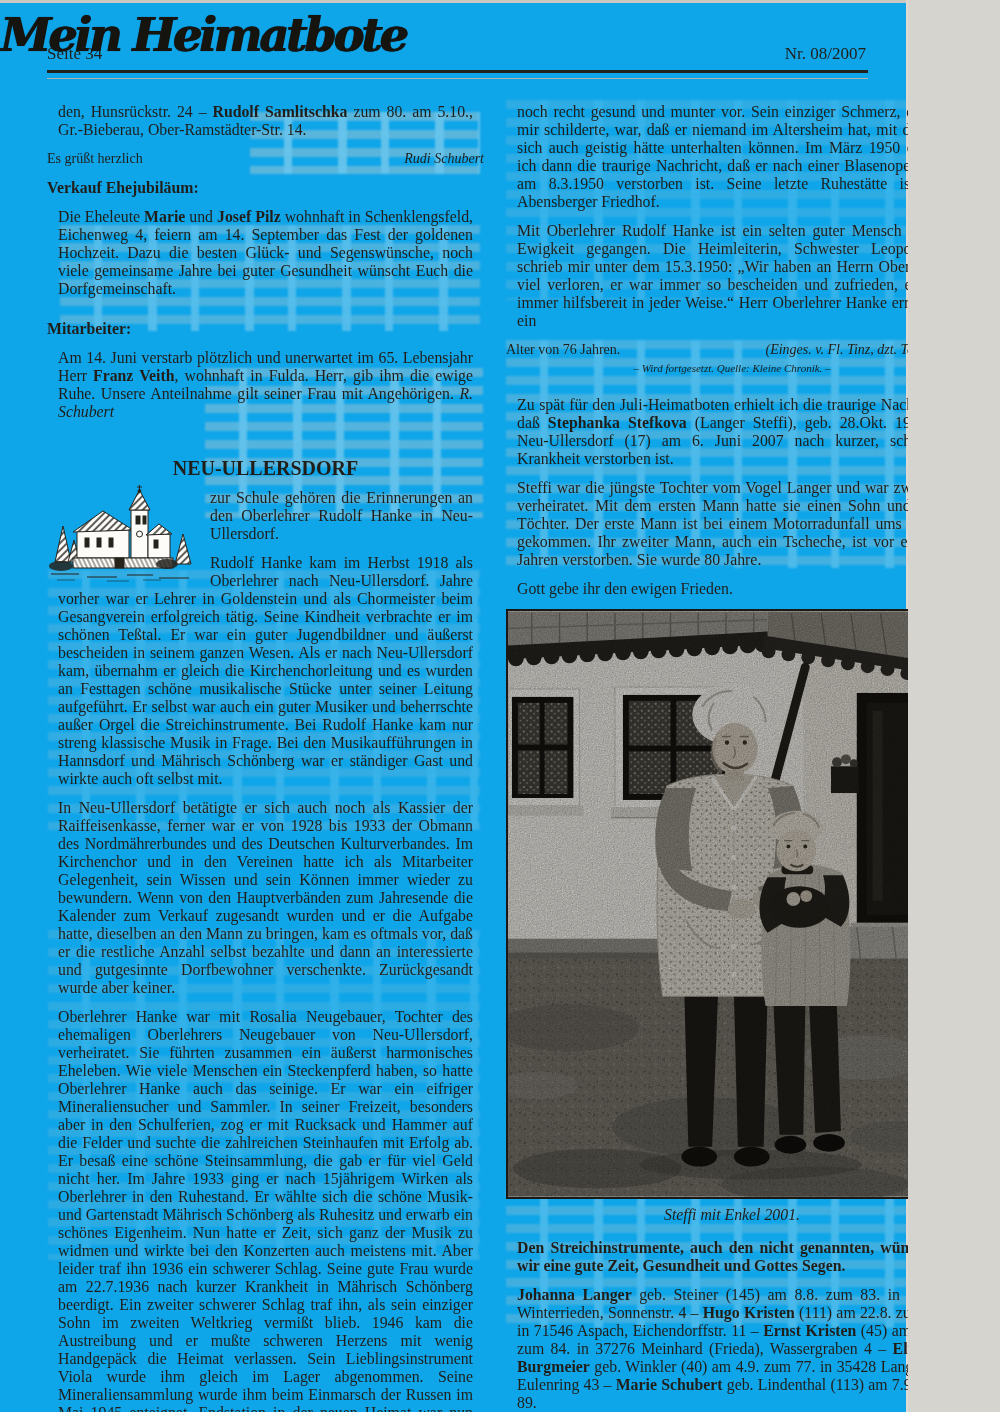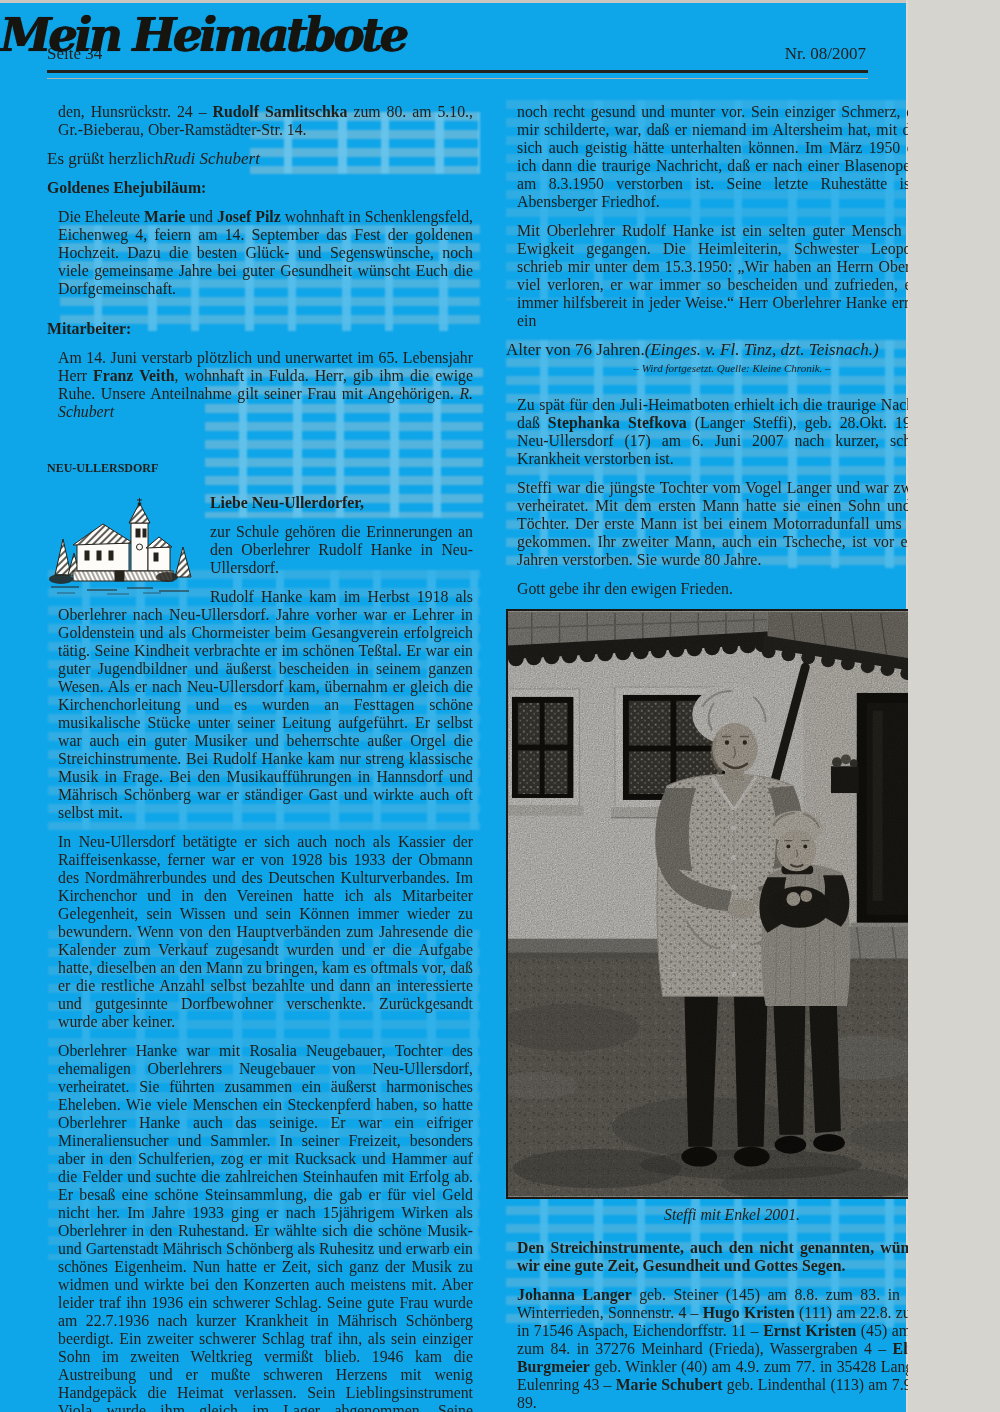--- a/index.html
+++ b/index.html
@@ -17,22 +17,22 @@
             text-shadow:1.3px 0 0 #16140f,0 0 1px rgba(0,0,0,.55);}
   .rule-main{position:absolute;left:47px;right:40px;top:70px;height:3px;background:#24221d;}
   .rule-sub{position:absolute;left:47px;right:40px;top:78px;height:1px;background:#b4b1a9;}
 
   
   .col{position:absolute;top:92px;z-index:2;}
   .col-left{left:47px;width:437px;}
   .col-right{left:506px;width:452px;}
   p{margin:11px;font-size:15.8px;line-height:18px;text-align:justify;hyphens:auto;-webkit-hyphens:auto;}
   .head-inline{margin:0;font-size:15.8px;line-height:18px;font-weight:bold;text-align:left;}
-  .head-center{margin:0 0 16px 0;font-size:12px;line-height:19px;font-weight:bold;}
-  .flexline{display:flex;justify-content:flex-start;font-size:17px;line-height:18px;}
+  .head-center{margin:0 0 3px 0;font-size:20px;line-height:19px;font-weight:bold;text-align:center;}
+  .flexline{display:flex;justify-content:space-between;font-size:14px;line-height:18px;}
   .rightline{font-size:11px;line-height:18px;text-align:center;}
   .i{font-style:italic;}
   .b{font-weight:bold;}
   .gap-s{height:11px;}
   .gap-m{height:27px;}
   .gap-xs{height:8px;}
 
   .church{float:left;width:152px;height:100px;margin:3px 11px 1px 0;}
 
   .photo-wrap{margin-top:7px;border:2px solid #1b1915;width:433px;line-height:0;background:#cfccc5;}
@@ -68,21 +68,21 @@
   <div class="rule-main"></div>
   <div class="rule-sub"></div>
 
   <div class="col col-left">
     <p>den, Hunsrückstr. 24 – <span class="b">Rudolf Samlitschka</span> zum 80. am 5.10., Gr.-Bieberau, Ober-Ramstädter-Str. 14.</p>
     <div class="flexline">
       <span>Es grüßt herzlich</span>
       <span class="i">Rudi Schubert</span>
     </div>
     <div class="gap-s"></div>
-    <p class="head-inline">Goldenes Ehejubiläum:</p>
+    <p class="head-inline">Verkauf Ehejubiläum:</p>
     <p>Die Eheleute <span class="b">Marie</span> und <span class="b">Josef Pilz</span> wohnhaft in Schenklengsfeld, Eichenweg 4, feiern am 14. September das Fest der goldenen Hochzeit. Dazu die besten Glück- und Segenswünsche, noch viele gemeinsame Jahre bei guter Gesundheit wünscht Euch die Dorfgemeinschaft.</p>
     <div class="gap-s"></div>
     <p class="head-inline">Mitarbeiter:</p>
     <p>Am 14. Juni verstarb plötzlich und unerwartet im 65. Lebensjahr Herr <span class="b">Franz Veith</span>, wohnhaft in Fulda. Herr, gib ihm die ewige Ruhe. Unsere Anteilnahme gilt seiner Frau mit Angehörigen. <span class="i">R. Schubert</span></p>
     <div class="gap-m"></div>
 
     <div>
       <p class="head-center">NEU-ULLERSDORF</p>
 
       <svg class="church" viewBox="0 0 152 100" aria-hidden="true">
@@ -118,21 +118,20 @@
           <path d="M128,80 L136,50 L144,80 Z" fill="url(#hatch)"></path>
           <rect x="26" y="74" width="100" height="10" fill="url(#hatch2)"></rect>
           <rect x="68" y="74" width="9" height="10" fill="#26231d"></rect>
           <ellipse cx="14" cy="82" rx="12" ry="5" fill="#26231d" stroke="none" opacity=".85"></ellipse>
           <ellipse cx="120" cy="80" rx="11" ry="5" fill="#26231d" stroke="none" opacity=".85"></ellipse>
           <path d="M4,90 h28 M40,93 h30 M80,91 h26 M112,94 h30" stroke-width="1.2"></path>
           <path d="M10,96 h18 M60,97 h22 M96,96 h18" stroke-width=".8" opacity=".7"></path>
         </g>
       </svg>
 
-      <p class="head-inline">Liebe Neu-Ullerdorfer,</p>
       <p>zur Schule gehören die Erinnerungen an den Oberlehrer Rudolf Hanke in Neu-Ullersdorf.</p>
       <p>Rudolf Hanke kam im Herbst 1918 als Oberlehrer nach Neu-Ullersdorf. Jahre vorher war er Lehrer in Goldenstein und als Chormeister beim Gesangverein erfolgreich tätig. Seine Kindheit verbrachte er im schönen Teßtal. Er war ein guter Jugendbildner und äußerst bescheiden in seinem ganzen Wesen. Als er nach Neu-Ullersdorf kam, übernahm er gleich die Kirchenchorleitung und es wurden an Festtagen schöne musikalische Stücke unter seiner Leitung aufgeführt. Er selbst war auch ein guter Musiker und beherrschte außer Orgel die Streichinstrumente. Bei Rudolf Hanke kam nur streng klassische Musik in Frage. Bei den Musikaufführungen in Hannsdorf und Mährisch Schönberg war er ständiger Gast und wirkte auch oft selbst mit.</p>
       <p>In Neu-Ullersdorf betätigte er sich auch noch als Kassier der Raiffeisenkasse, ferner war er von 1928 bis 1933 der Obmann des Nordmährerbundes und des Deutschen Kulturverbandes. Im Kirchenchor und in den Vereinen hatte ich als Mitarbeiter Gelegenheit, sein Wissen und sein Können immer wieder zu bewundern. Wenn von den Hauptverbänden zum Jahresende die Kalender zum Verkauf zugesandt wurden und er die Aufgabe hatte, dieselben an den Mann zu bringen, kam es oftmals vor, daß er die restliche Anzahl selbst bezahlte und dann an interessierte und gutgesinnte Dorfbewohner verschenkte. Zurückgesandt wurde aber keiner.</p>
       <p>Oberlehrer Hanke war mit Rosalia Neugebauer, Tochter des ehemaligen Oberlehrers Neugebauer von Neu-Ullersdorf, verheiratet. Sie führten zusammen ein äußerst harmonisches Eheleben. Wie viele Menschen ein Steckenpferd haben, so hatte Oberlehrer Hanke auch das seinige. Er war ein eifriger Mineraliensucher und Sammler. In seiner Freizeit, besonders aber in den Schulferien, zog er mit Rucksack und Hammer auf die Felder und suchte die zahlreichen Steinhaufen mit Erfolg ab. Er besaß eine schöne Steinsammlung, die gab er für viel Geld nicht her. Im Jahre 1933 ging er nach 15jährigem Wirken als Oberlehrer in den Ruhestand. Er wählte sich die schöne Musik- und Gartenstadt Mährisch Schönberg als Ruhesitz und erwarb ein schönes Eigenheim. Nun hatte er Zeit, sich ganz der Musik zu widmen und wirkte bei den Konzerten auch meistens mit. Aber leider traf ihn 1936 ein schwerer Schlag. Seine gute Frau wurde am 22.7.1936 nach kurzer Krankheit in Mährisch Schönberg beerdigt. Ein zweiter schwerer Schlag traf ihn, als sein einziger Sohn im zweiten Weltkrieg vermißt blieb. 1946 kam die Austreibung und er mußte schweren Herzens mit wenig Handgepäck die Heimat verlassen. Sein Lieblingsinstrument Viola wurde ihm gleich im Lager abgenommen. Seine Mineraliensammlung wurde ihm beim Einmarsch der Russen im Mai 1945 enteignet. Endstation in der neuen Heimat war nun Abensberg im Kreis Kelheim (Bayern). Dort kam er sogleich ins Altersheim. In Abensberg spielte er in Musikvereinen auf geborgten Streichinstrumenten mit. Oftmals fuhr er nach Regensburg ins Stadttheater und auch zu Konzerten, die immer einen Lichtblick in seinem einsamen Leben darstellten. Bei dieser Gelegenheit traf er auch immer mit Herrn Opernsänger Erich Turek zusammen. Im Juni 1949 vereinbarte ich noch ein Treffen mit ihm in Regensburg und fand ihn</p>
     </div>
   </div>
 
   <div class="col col-right">
     <p>noch recht gesund und munter vor. Sein einziger Schmerz, den er mir schilderte, war, daß er niemand im Altersheim hat, mit dem er sich auch geistig hätte unterhalten können. Im März 1950 erhielt ich dann die traurige Nachricht, daß er nach einer Blasenoperation am 8.3.1950 verstorben ist. Seine letzte Ruhestätte ist der Abensberger Friedhof.</p>
     <p>Mit Oberlehrer Rudolf Hanke ist ein selten guter Mensch in die Ewigkeit gegangen. Die Heimleiterin, Schwester Leopoldine, schrieb mir unter dem 15.3.1950: „Wir haben an Herrn Oberlehrer viel verloren, er war immer so bescheiden und zufrieden, er war immer hilfsbereit in jeder Weise.“ Herr Oberlehrer Hanke erreichte ein</p>

